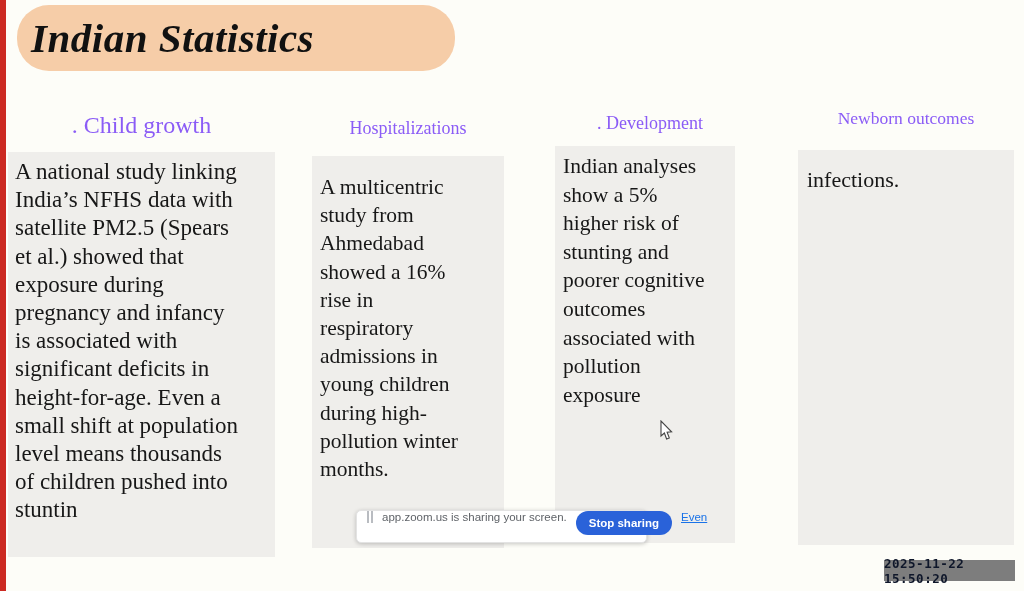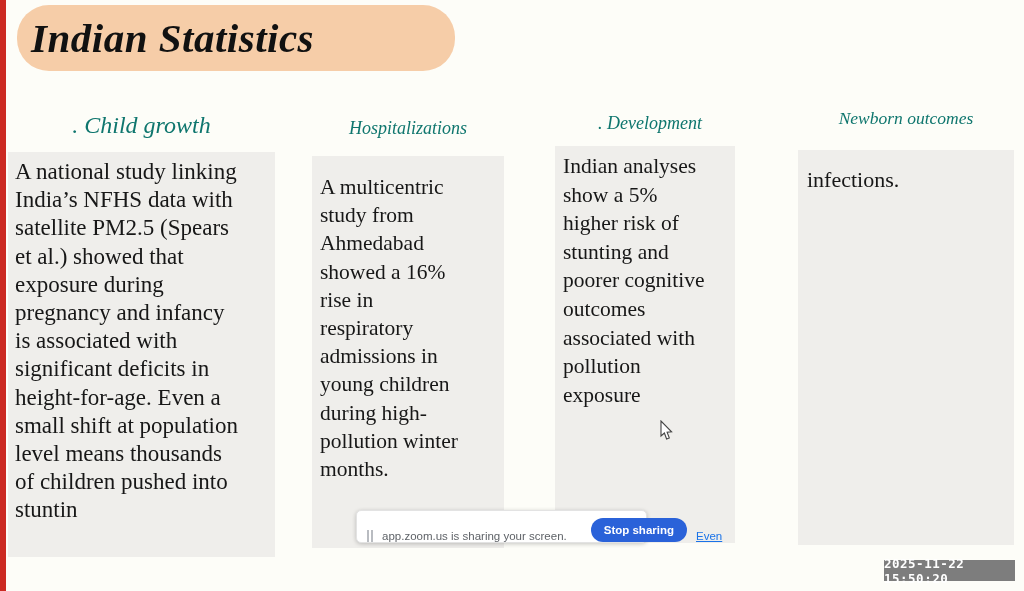--- a/index.html
+++ b/index.html
@@ -8,21 +8,21 @@
   .screen { position:relative; width:1024px; height:591px; background:#fdfdf8; overflow:hidden; }
 
   
   .left-strip { position:absolute; left:0; top:0; width:6px; height:591px; background:#cc2a22; }
 
   
   .title-block { position:absolute; left:17px; top:5px; width:438px; height:66px; background:#f6cda8;border-radius:32px; }
   .title-block h1 { font-size:41px; font-weight:bold; font-style:italic; color:#111; line-height:66px; padding-left:14px; letter-spacing:.5px; }
 
   
-  .col-header { position:absolute; text-align:center; color:#0f766e; font-weight:400;font-style:italic; }
+  .col-header { position:absolute; text-align:center; color:#8b5cf6; font-weight:400; }
   .h1c { left:8px;   top:112px; width:267px; font-size:24px; }
   .h2c { left:312px; top:118px; width:192px; font-size:18px; }
   .h3c { left:555px; top:113px; width:190px; font-size:18px; }
   .h4c { left:798px; top:108px; width:216px; font-size:17.5px; }
 
   
   .col-box { position:absolute; background:#efeeeb; color:#171717; }
   .col-text { white-space:pre-line; }
   .b1 { left:8px;   top:152px; width:267px; height:405px; padding:6px 4px 0 7px;  font-size:23px;   line-height:28.2px; }
   .b2 { left:312px; top:156px; width:192px; height:392px; padding:17px 2px 0 8px;  font-size:21.5px; line-height:28.2px; }
@@ -45,32 +45,32 @@
   .face { position:absolute; top:20px; left:80px; width:27px; height:32px; background:#d99a7c; border-radius:48%; }
   .body-t { position:absolute; bottom:0; left:52px; width:86px; height:36px; background:#25304c; border-radius:18px 16px 0 0; }
   .shirt { position:absolute; bottom:0; left:84px; width:20px; height:26px; background:#f2efe8; border-radius:6px 6px 0 0; }
   .necklace { position:absolute; bottom:16px; left:86px; width:16px; height:8px; border-bottom:2px dotted #3a2a20; border-radius:50%; }
   .name-label { position:absolute; left:4px; bottom:3px; padding:1px 4px; background:rgba(40,40,40,.45);
                 color:#fff; font-family:"Liberation Sans", sans-serif; font-size:9px; font-weight:bold; border-radius:2px; }
 
   
   .share-bar { position:absolute; left:356px; top:510px; width:291px; height:33px; background:#fff;
                border:1px solid #e3e3e3; border-radius:5px; box-shadow:0 1px 4px rgba(0,0,0,.22);
-               display:flex; align-items:flex-end; padding:0 10px; gap:9px;
+               display:flex; align-items:flex-start; padding:0 10px; gap:9px;
                font-family:"Liberation Sans", sans-serif; }
   .grip { display:flex; gap:2px; cursor:grab; }
   .grip i { display:block; width:2px; height:12px; background:#b9bcc1; }
   .share-msg { font-size:11.5px; color:#5f6368; white-space:nowrap; }
-  .stop-btn { margin-left:15px; border:none; background:#2a62d9; color:#fff; font-family:"Liberation Sans", sans-serif;
+  .stop-btn { margin-left:0; border:none; background:#2a62d9; color:#fff; font-family:"Liberation Sans", sans-serif;
               font-size:11.5px; font-weight:bold; padding:6px 13px; border-radius:14px; cursor:pointer; white-space:nowrap; }
   .hide-link { font-size:11.5px; color:#1a73e8; text-decoration:underline; cursor:pointer; }
 
   
   .timestamp { position:absolute; left:884px; top:560px; width:131px; height:21px; background:#7d7d7d;
-               color:#ffffff; font-family:"DejaVu Sans Mono", monospace; font-size:12.5px; font-weight:bold;
+               color:#0f172a; font-family:"DejaVu Sans Mono", monospace; font-size:12.5px; font-weight:bold;
                display:flex; align-items:center; justify-content:center; letter-spacing:.5px; }
 
   
   .cursor { position:absolute; left:659px; top:420px; }
 </style>
 </head>
 <body>
 
 <div class="screen">
 

